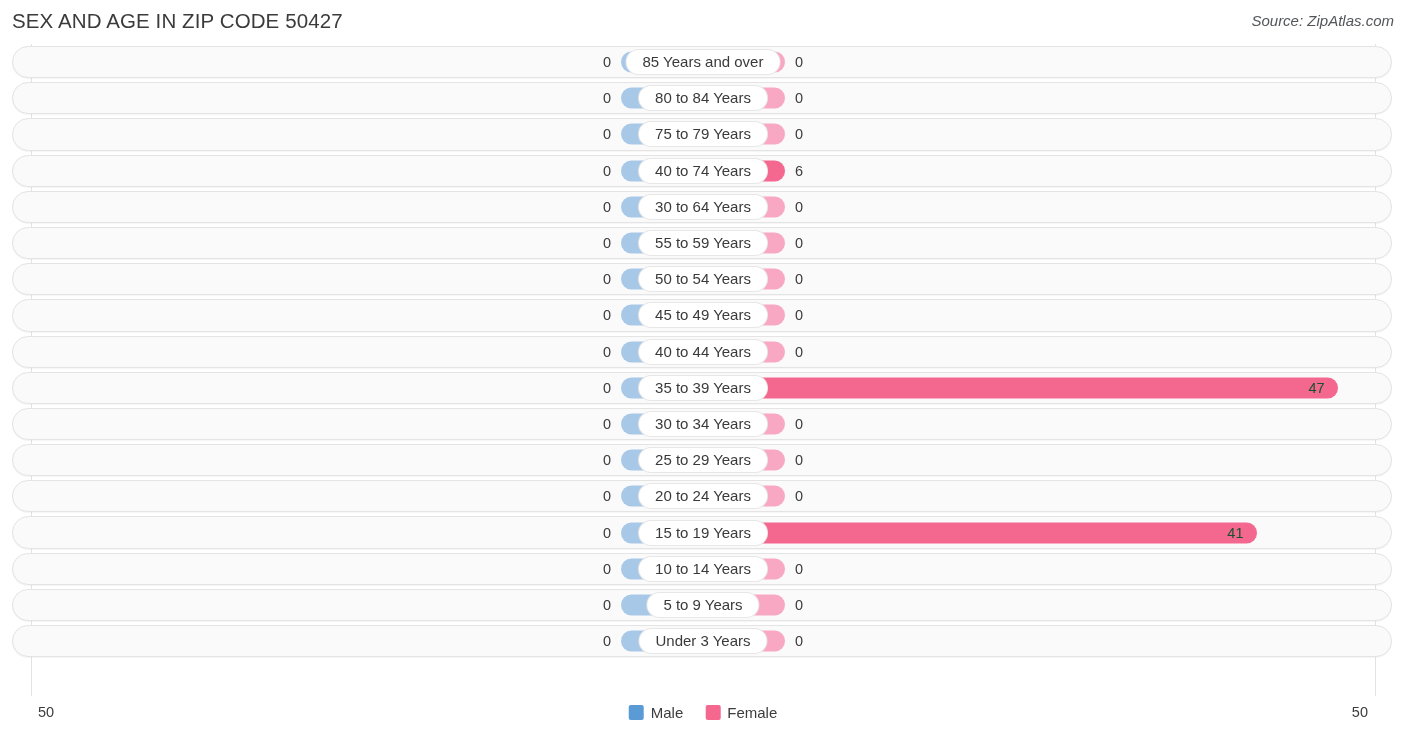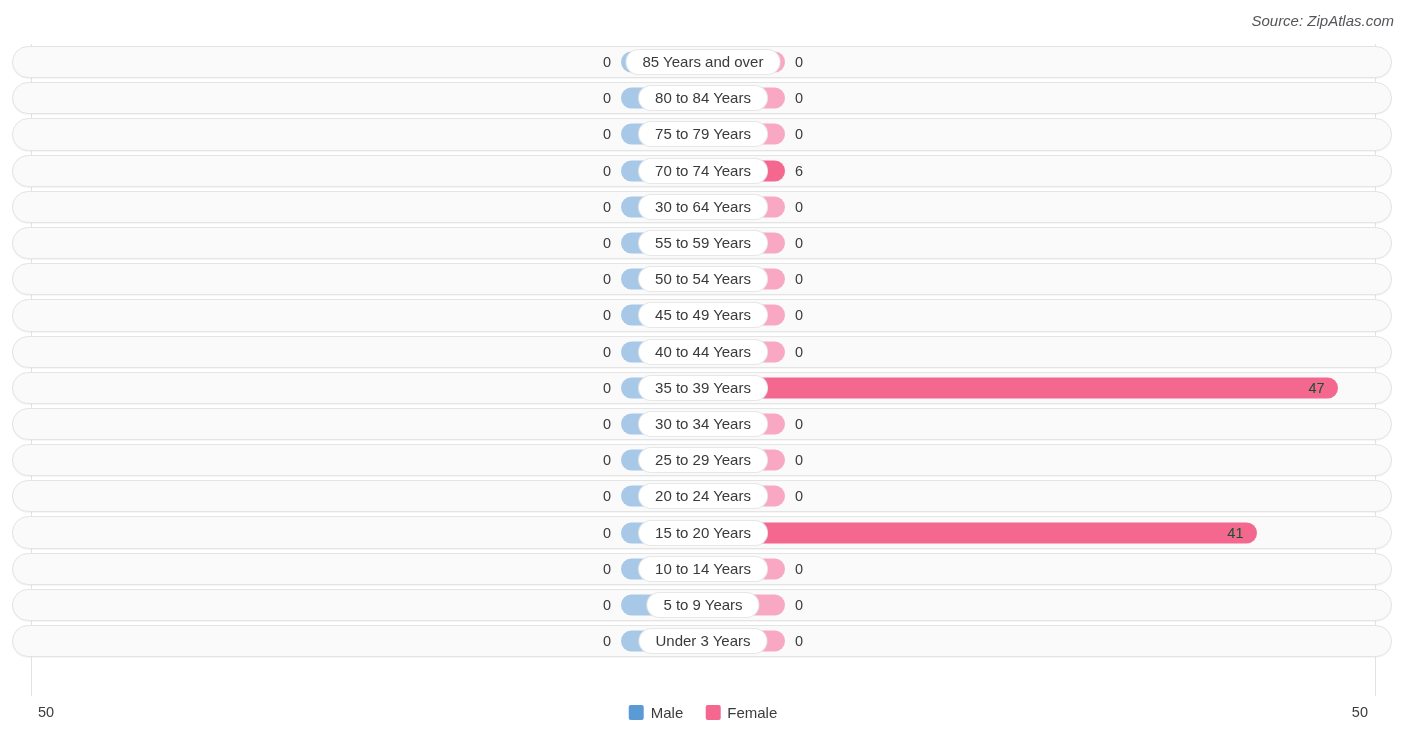--- a/index.html
+++ b/index.html
@@ -169,20 +169,21 @@
     border-radius: 2px;
     display: inline-block;
   }
   .swatch-male   { background: #5b9bd5; }
   .swatch-female { background: #f4678f; }
 </style>
 </head>
 <body>
 
 <div class="header">
+  <div class="chart-title">SEX AND AGE IN ZIP CODE 50427</div>
   <div class="chart-source">Source: ZipAtlas.com</div>
 </div>
 
 <div class="plot">
   <div class="gridline" style="left:31px"></div>
   <div class="gridline" style="left:1375px"></div>
   <div class="rows" id="rows">
       <div class="row">
         <div class="track"></div>
         <div class="bar bar-male" style="width:82px"></div>
@@ -206,21 +207,21 @@
         <div class="val val-male" style="right:calc(50% + 92px)">0</div>
         <div class="val val-female" style="left:calc(50% + 92px)">0</div>
         <div class="pill">75 to 79 Years</div>
       </div>
       <div class="row">
         <div class="track"></div>
         <div class="bar bar-male" style="width:82px"></div>
         <div class="bar bar-female hot" style="width:82px"></div>
         <div class="val val-male" style="right:calc(50% + 92px)">0</div>
         <div class="val val-female" style="left:calc(50% + 92px)">6</div>
-        <div class="pill">70 to 74 Years</div>
+        <div class="pill">40 to 74 Years</div>
       </div>
       <div class="row">
         <div class="track"></div>
         <div class="bar bar-male" style="width:82px"></div>
         <div class="bar bar-female" style="width:82px"></div>
         <div class="val val-male" style="right:calc(50% + 92px)">0</div>
         <div class="val val-female" style="left:calc(50% + 92px)">0</div>
         <div class="pill">30 to 64 Years</div>
       </div>
       <div class="row">
@@ -286,21 +287,21 @@
         <div class="val val-male" style="right:calc(50% + 92px)">0</div>
         <div class="val val-female" style="left:calc(50% + 92px)">0</div>
         <div class="pill">20 to 24 Years</div>
       </div>
       <div class="row">
         <div class="track"></div>
         <div class="bar bar-male" style="width:82px"></div>
         <div class="bar bar-female hot" style="width:554.3199999999999px"></div>
         <div class="val val-male" style="right:calc(50% + 92px)">0</div>
         <div class="val val-female inside" style="left:calc(50% + 524.3199999999999px)">41</div>
-        <div class="pill">15 to 20 Years</div>
+        <div class="pill">15 to 19 Years</div>
       </div>
       <div class="row">
         <div class="track"></div>
         <div class="bar bar-male" style="width:82px"></div>
         <div class="bar bar-female" style="width:82px"></div>
         <div class="val val-male" style="right:calc(50% + 92px)">0</div>
         <div class="val val-female" style="left:calc(50% + 92px)">0</div>
         <div class="pill">10 to 14 Years</div>
       </div>
       <div class="row">

